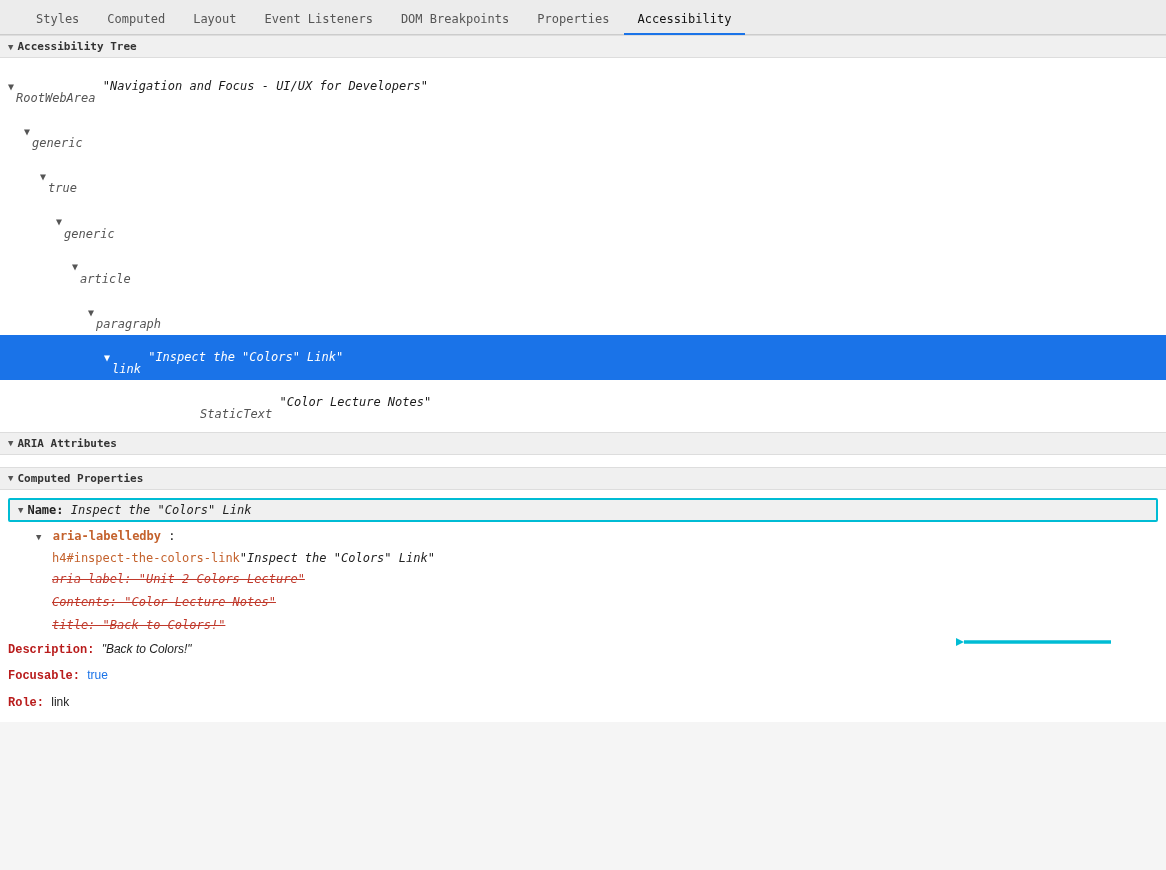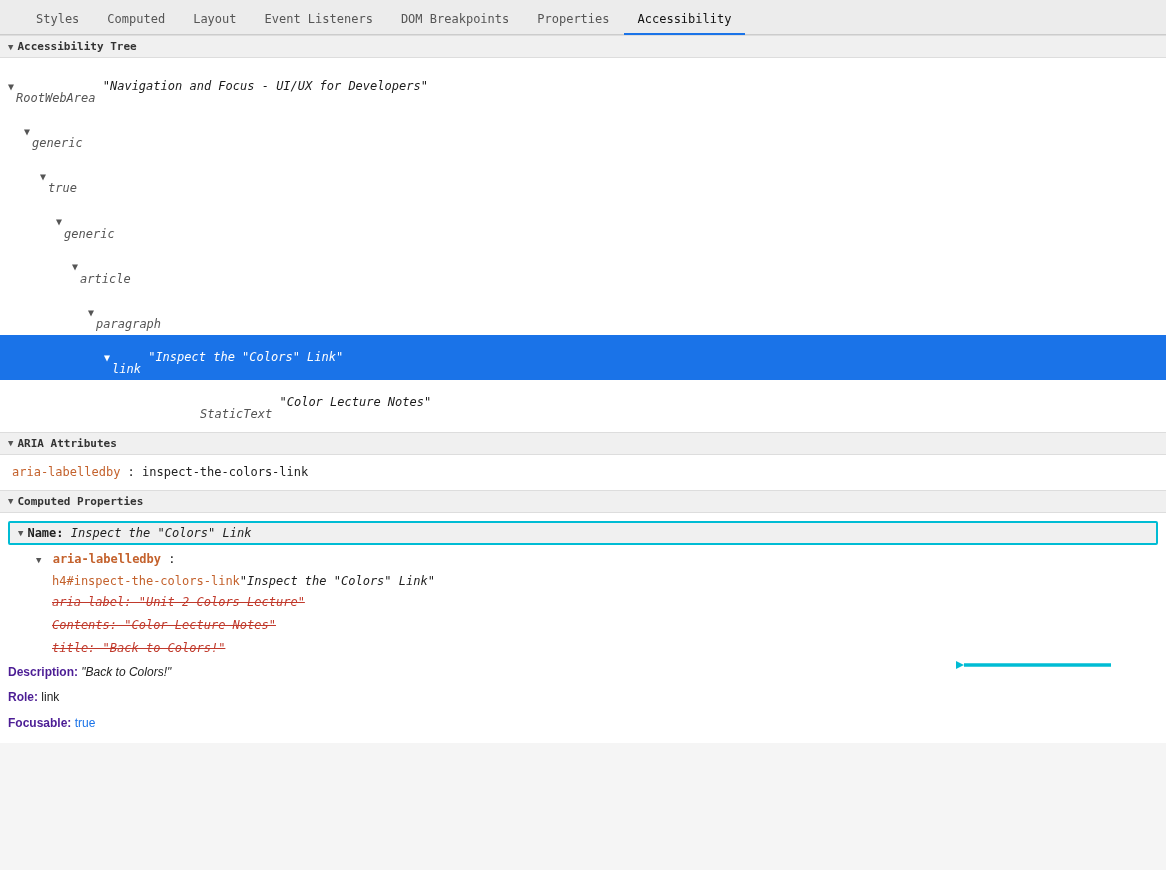--- a/index.html
+++ b/index.html
@@ -159,21 +159,22 @@
     }
 
     .computed-plain {
       padding: 2px 8px;
       font-family: -apple-system, sans-serif;
       font-size: 12px;
       line-height: 1.8;
     }
     .computed-plain .key {
       font-weight: 600;
-      color: #4c1d95;
+      color: #b91c1c;
+      font-family: Liberation Mono, monospace;
     }
     .computed-plain .val-italic {
       font-style: italic;
     }
     .computed-plain .val-blue {
       color: #1a73e8;
     }
     .computed-plain .val-link {
       color: #c4622d;
     }
@@ -251,25 +252,20 @@
     <span class="node-value">"Color Lecture Notes"</span>
   </div>
 </div>
 
 <div class="section-header">
   <span class="triangle">▼</span>
   <span>ARIA Attributes</span>
 </div>
 
 <div class="attrs-area">
-  <div class="attr-row">
-    <span class="attr-name">aria-labelledby</span>
-    <span>: </span>
-    <span class="attr-value">inspect-the-colors-link</span>
-  </div>
 </div>
 
 <div class="section-header">
   <span class="triangle">▼</span>
   <span>Computed Properties</span>
 </div>
 
 <div class="computed-area">
 
   <div class="computed-name-row">
@@ -310,21 +306,21 @@
         <line x1="155" y1="16" x2="8" y2="16" stroke="#00bcd4" stroke-width="3.5" marker-end="url(#arrowhead)"></line>
       </svg>
     </div>
   </div>
 
   <div class="computed-plain">
     <span class="key">Description: </span>
     <span class="val-italic">"Back to Colors!"</span>
   </div>
   <div class="computed-plain">
+    <span class="key">Focusable: </span>
+    <span class="val-blue">true</span>
+  </div>
+  <div class="computed-plain">
     <span class="key">Role: </span>
     <span>link</span>
   </div>
-  <div class="computed-plain">
-    <span class="key">Focusable: </span>
-    <span class="val-blue">true</span>
-  </div>
 
 </div>
 
 </body></html>

